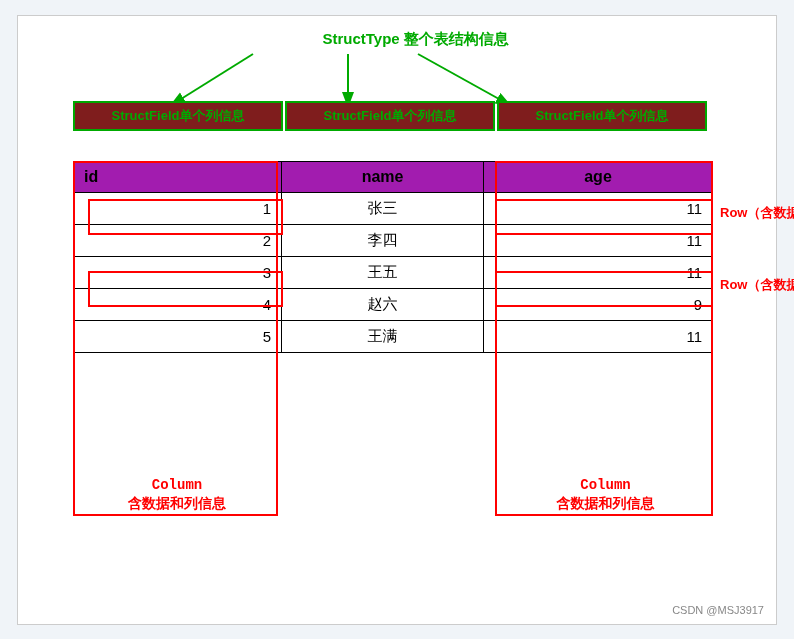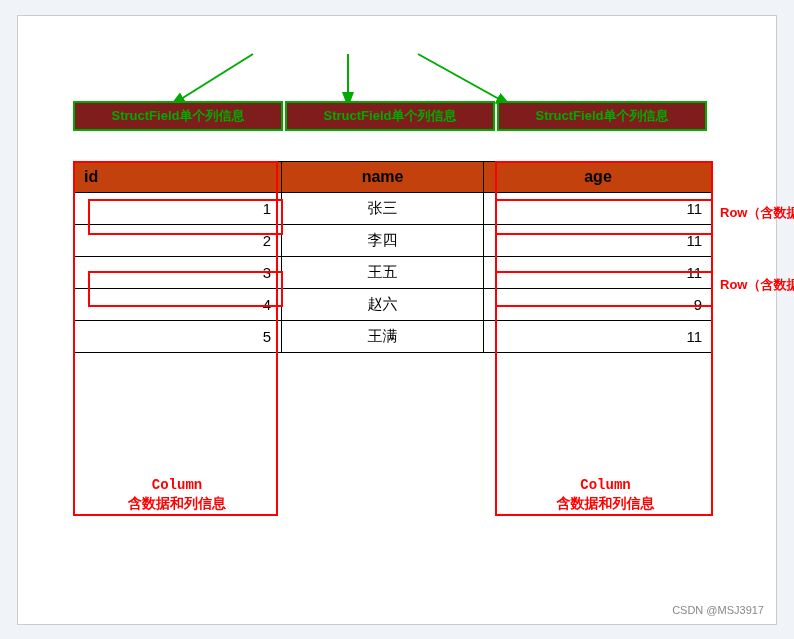--- a/index.html
+++ b/index.html
@@ -75,21 +75,21 @@
     table.data-table {
       border-collapse: collapse;
       width: 640px;
     }
     table.data-table th, table.data-table td {
       border: 1px solid #000;
       padding: 6px 10px;
       font-size: 15px;
     }
     table.data-table thead tr th {
-      background: #c2410c;
+      background: #a21caf;
       font-weight: bold;
       font-size: 16px;
     }
     table.data-table tbody tr td {
       background: #fff;
     }
     .col-id { width: 200px; text-align: left; }
     .col-name { width: 194px; text-align: center; }
     .col-age { width: 220px; text-align: center; }
     td.num { text-align: right; }
@@ -135,20 +135,21 @@
       font-size: 11px;
       color: #888;
       text-align: right;
     }
   </style>
 </head>
 <body>
 
 <div class="diagram-container">
 
+  <div class="struct-type-label">StructType 整个表结构信息</div>
 
   <svg class="arrows-svg">
 
     <line x1="235" y1="38" x2="155" y2="88" stroke="#00aa00" stroke-width="2" marker-end="url(#arrowGreen)"></line>
 
     <line x1="330" y1="38" x2="330" y2="88" stroke="#00aa00" stroke-width="2" marker-end="url(#arrowGreen)"></line>
 
     <line x1="400" y1="38" x2="490" y2="88" stroke="#00aa00" stroke-width="2" marker-end="url(#arrowGreen)"></line>
     <defs>
       <marker id="arrowGreen" markerWidth="8" markerHeight="8" refX="6" refY="3" orient="auto">

